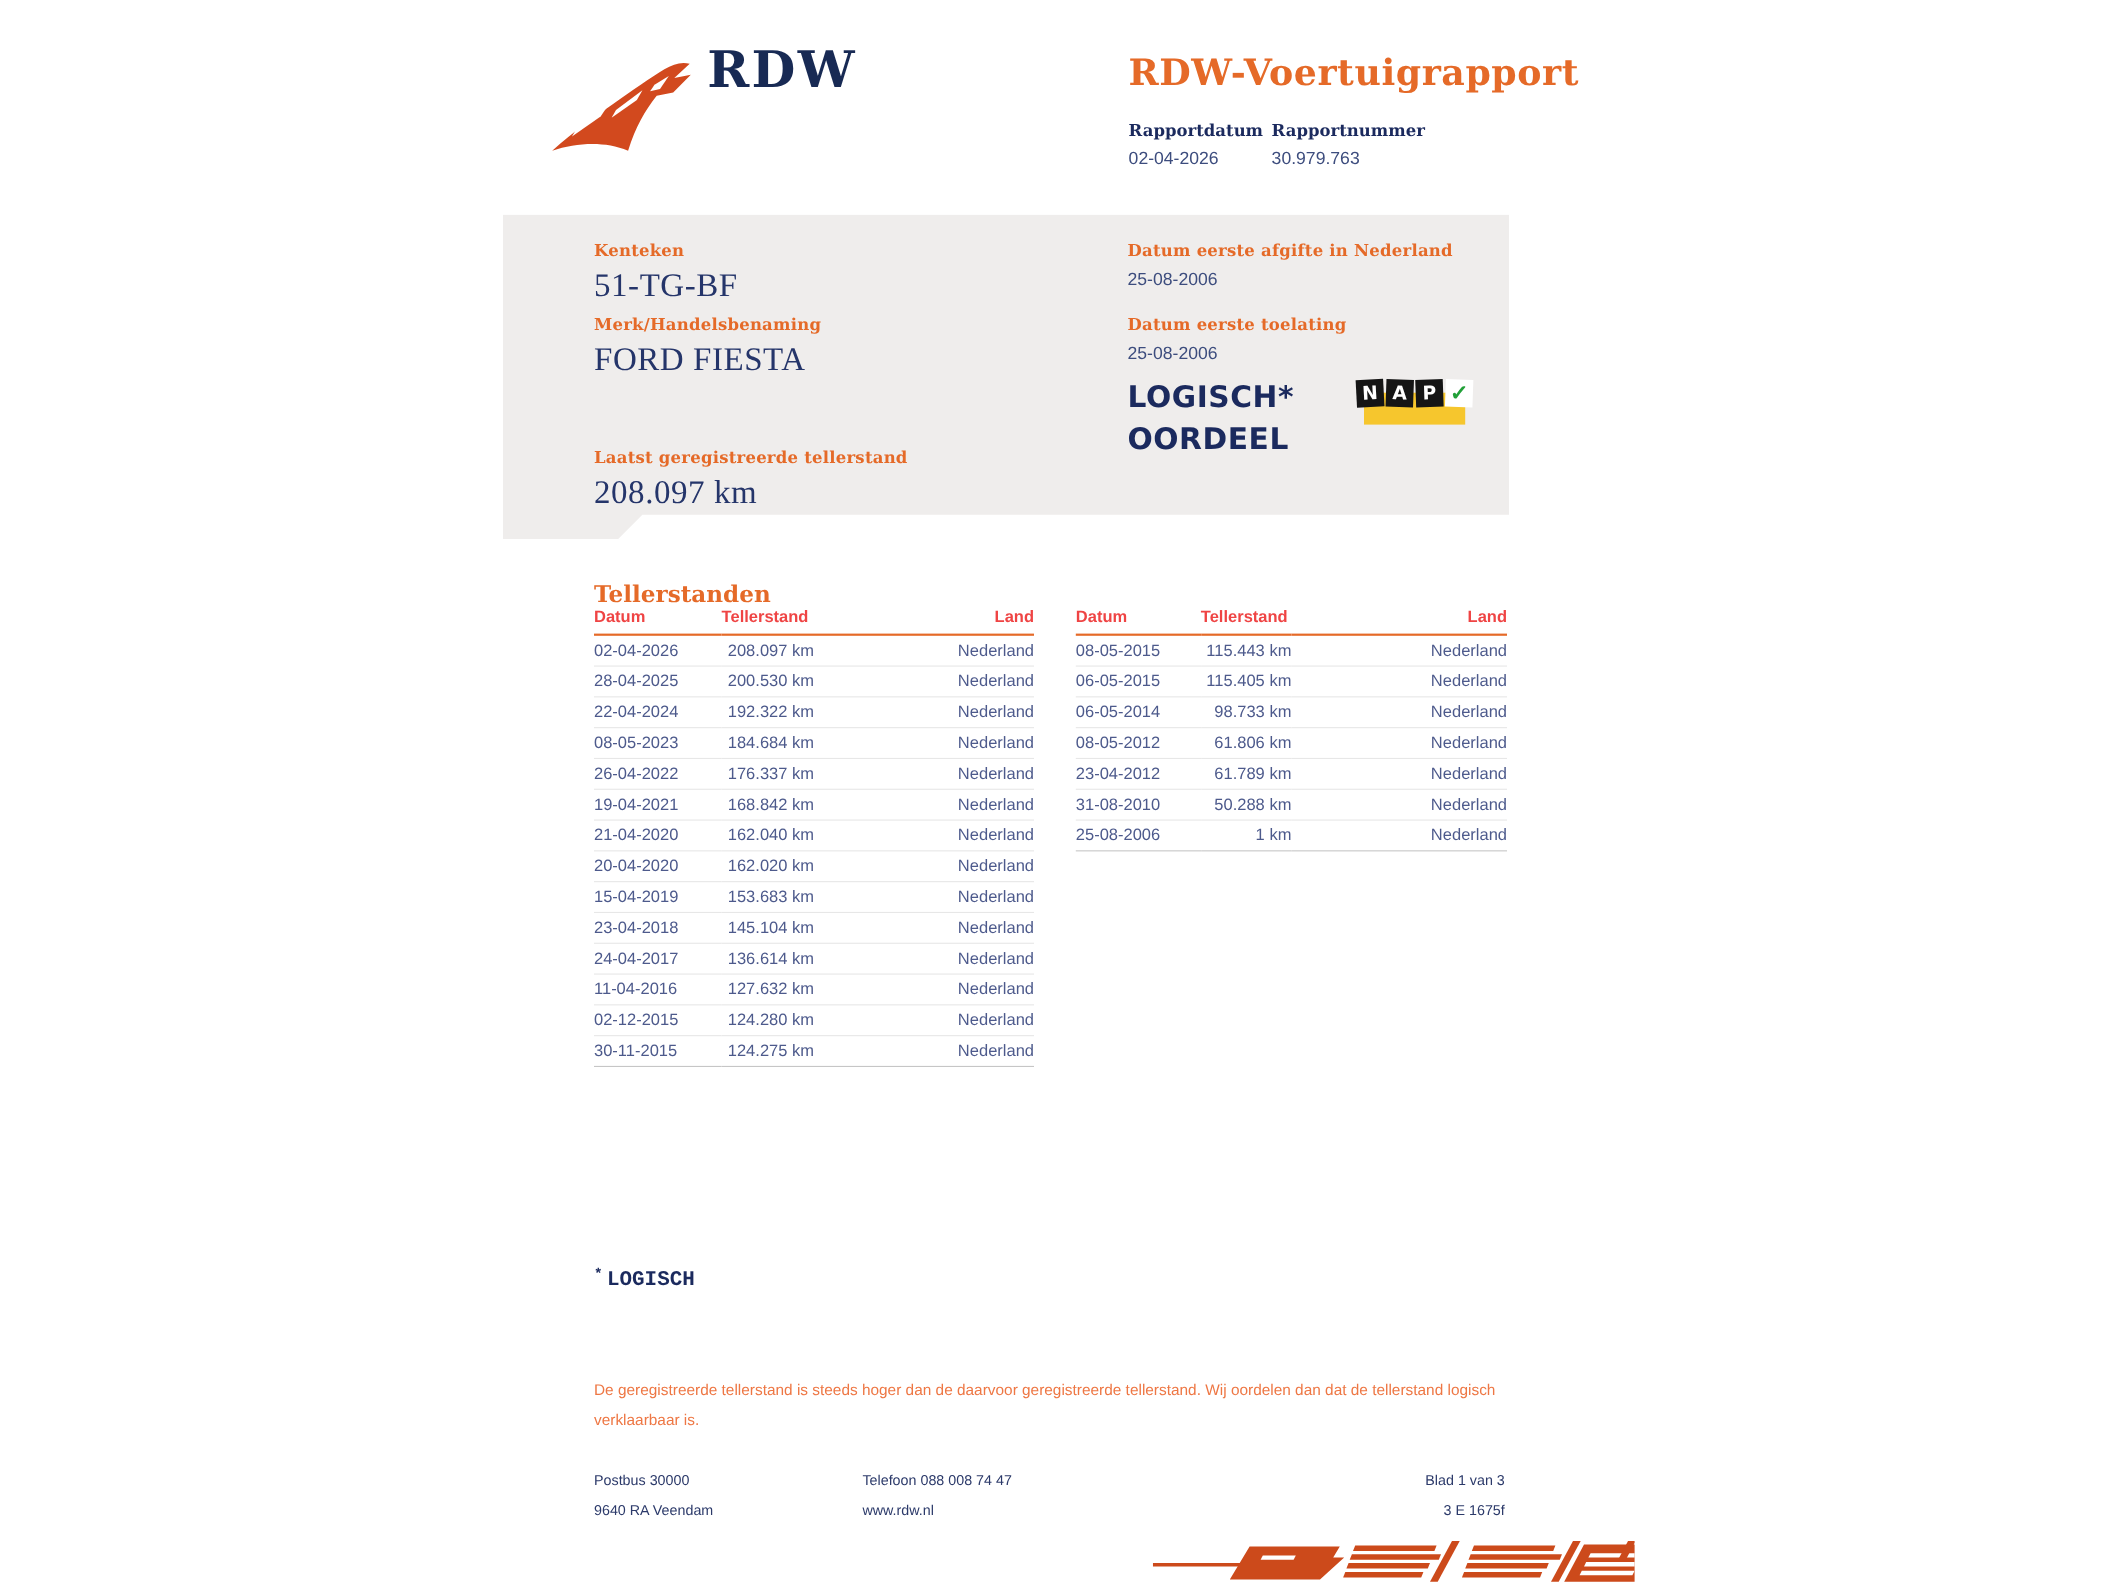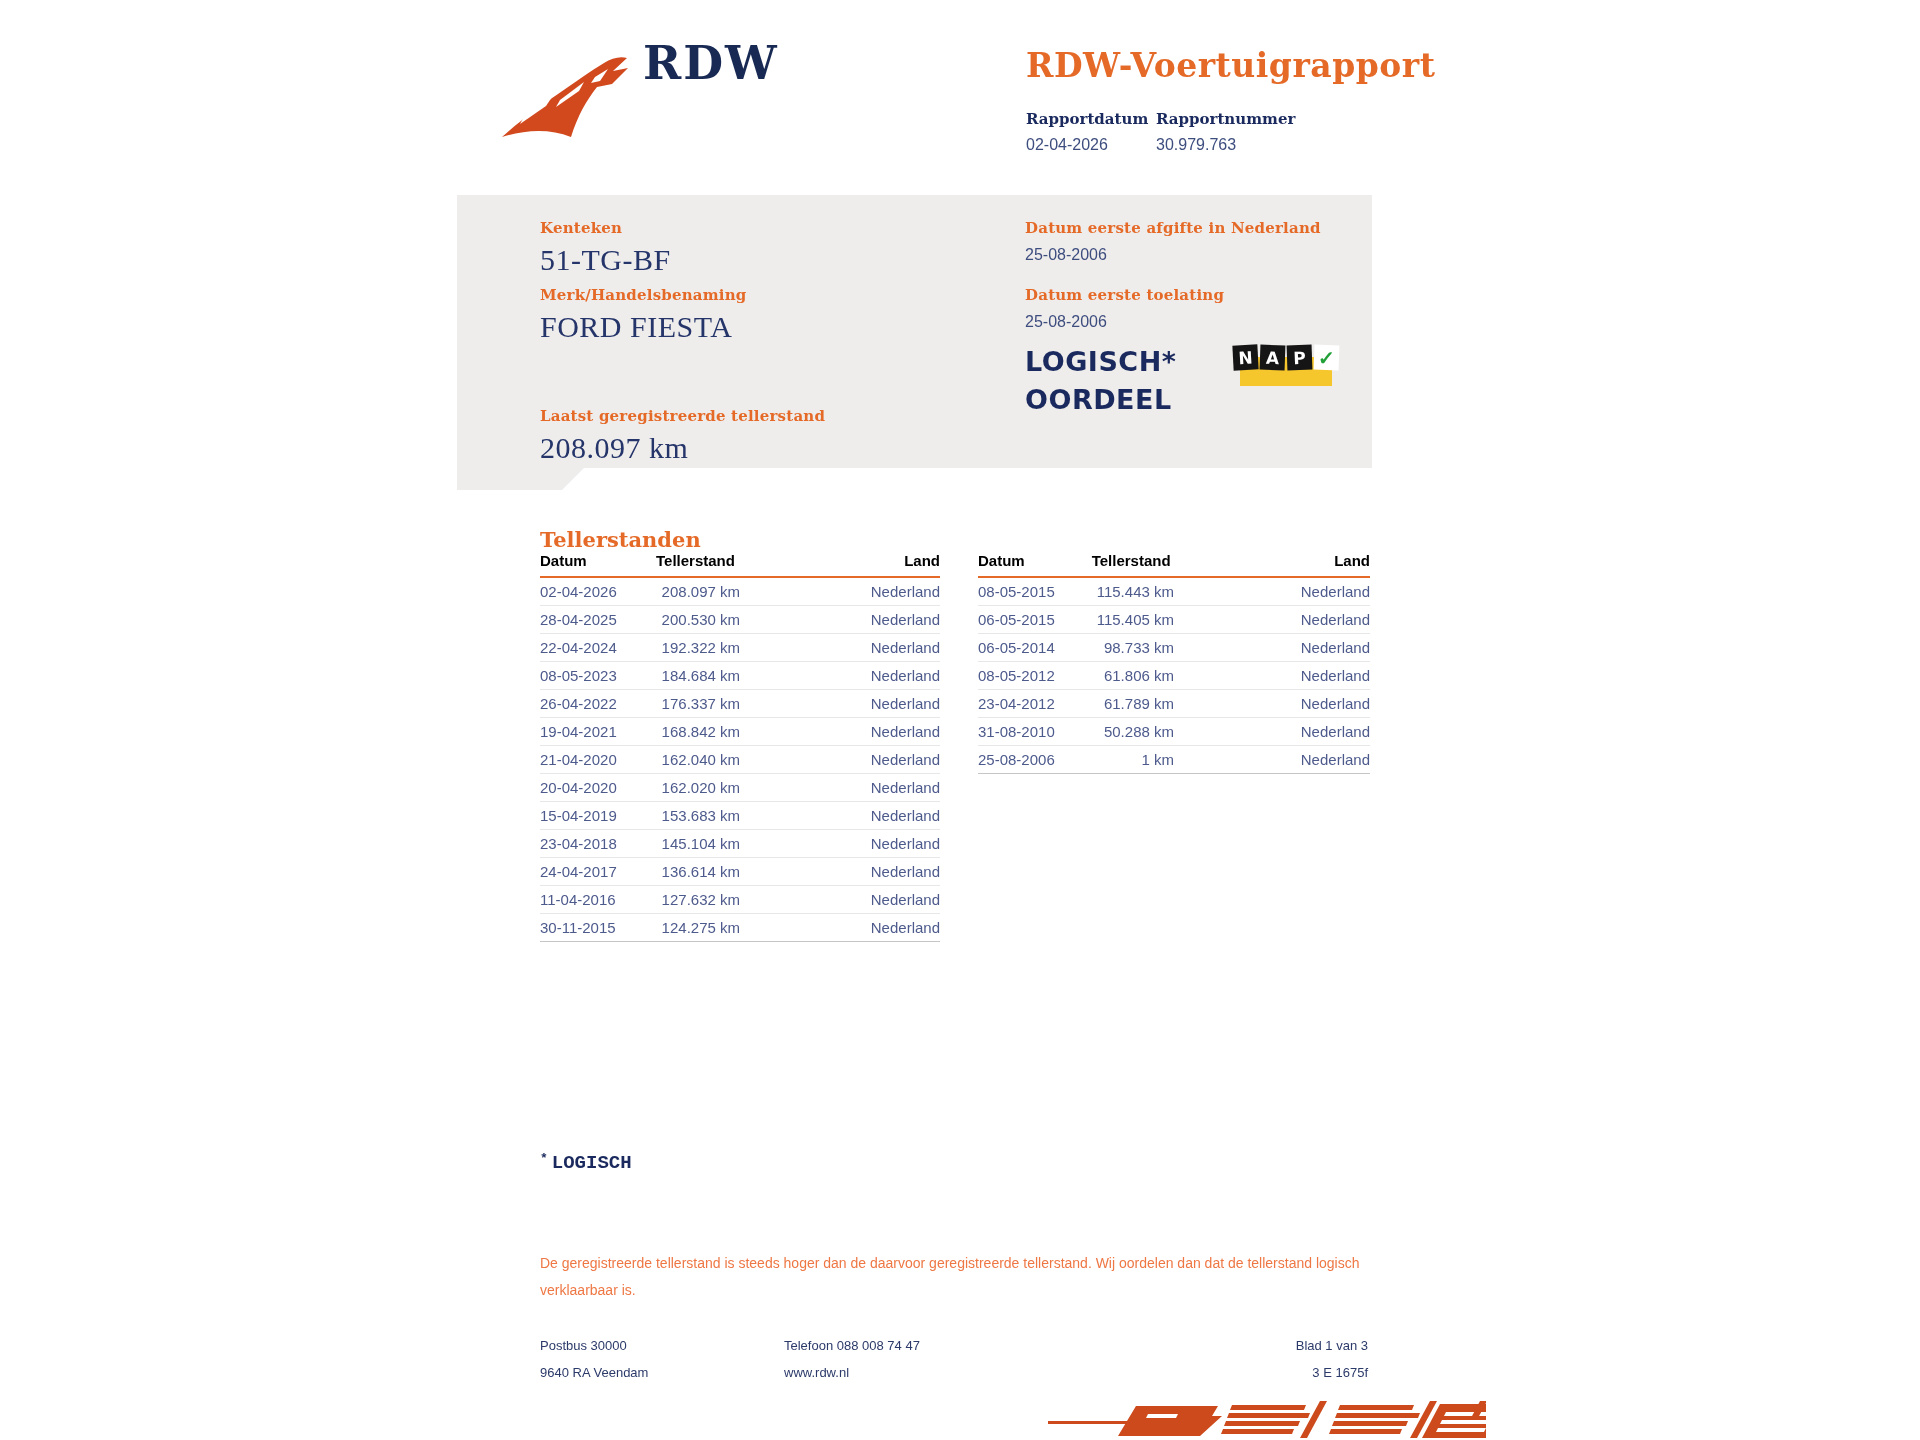--- a/index.html
+++ b/index.html
@@ -51,21 +51,21 @@
 
   
   .section-title { position:absolute; left:540px; top:527px; font-family:"DejaVu Serif", serif;
                    font-weight:700; font-size:21px; color:#e56a28; }
   .table-wrap { position:absolute; top:552px; }
   .table-wrap.left  { left:540px; width:400px; }
   .table-wrap.right { left:978px; width:392px; }
   table { width:100%; border-collapse:collapse; table-layout:fixed;
           font-family:"Liberation Sans", sans-serif; font-size:15px; color:#4d5a8c; }
   col.c-datum { width:29%; } col.c-teller { width:21%; } col.c-land { width:50%; }
-  th { font-size:15px; color:#000000; font-weight:700; text-align:left;
+  th { font-size:15px; color:#ef4444; font-weight:700; text-align:left;
        padding:0 0 7px 0; border-bottom:2px solid #e56a28; white-space:nowrap; }
   th.h-land { text-align:right; }
   td { padding:5px 0; border-bottom:1px solid #e7e7e7; white-space:nowrap; height:28px; }
   td.cell-tellerstand { text-align:right; }
   td.cell-land { text-align:right; }
   tbody tr:last-child td { border-bottom:1px solid #c6c6c6; }
 
   
   .footnote-heading { position:absolute; left:540px; top:1151px; font-family:Liberation Mono, monospace;
                       font-weight:700; font-size:19px; color:#1b2a5e; }
@@ -210,20 +210,25 @@
             <td class="cell-land">Nederland</td>
           </tr>
           <tr>
             <td class="cell-datum">24-04-2017</td>
             <td class="cell-tellerstand">136.614 km</td>
             <td class="cell-land">Nederland</td>
           </tr>
           <tr>
             <td class="cell-datum">11-04-2016</td>
             <td class="cell-tellerstand">127.632 km</td>
+            <td class="cell-land">Nederland</td>
+          </tr>
+          <tr>
+            <td class="cell-datum">02-12-2015</td>
+            <td class="cell-tellerstand">124.280 km</td>
             <td class="cell-land">Nederland</td>
           </tr>
           <tr>
             <td class="cell-datum">30-11-2015</td>
             <td class="cell-tellerstand">124.275 km</td>
             <td class="cell-land">Nederland</td>
           </tr>
         </tbody>
     </table>
   </div>

